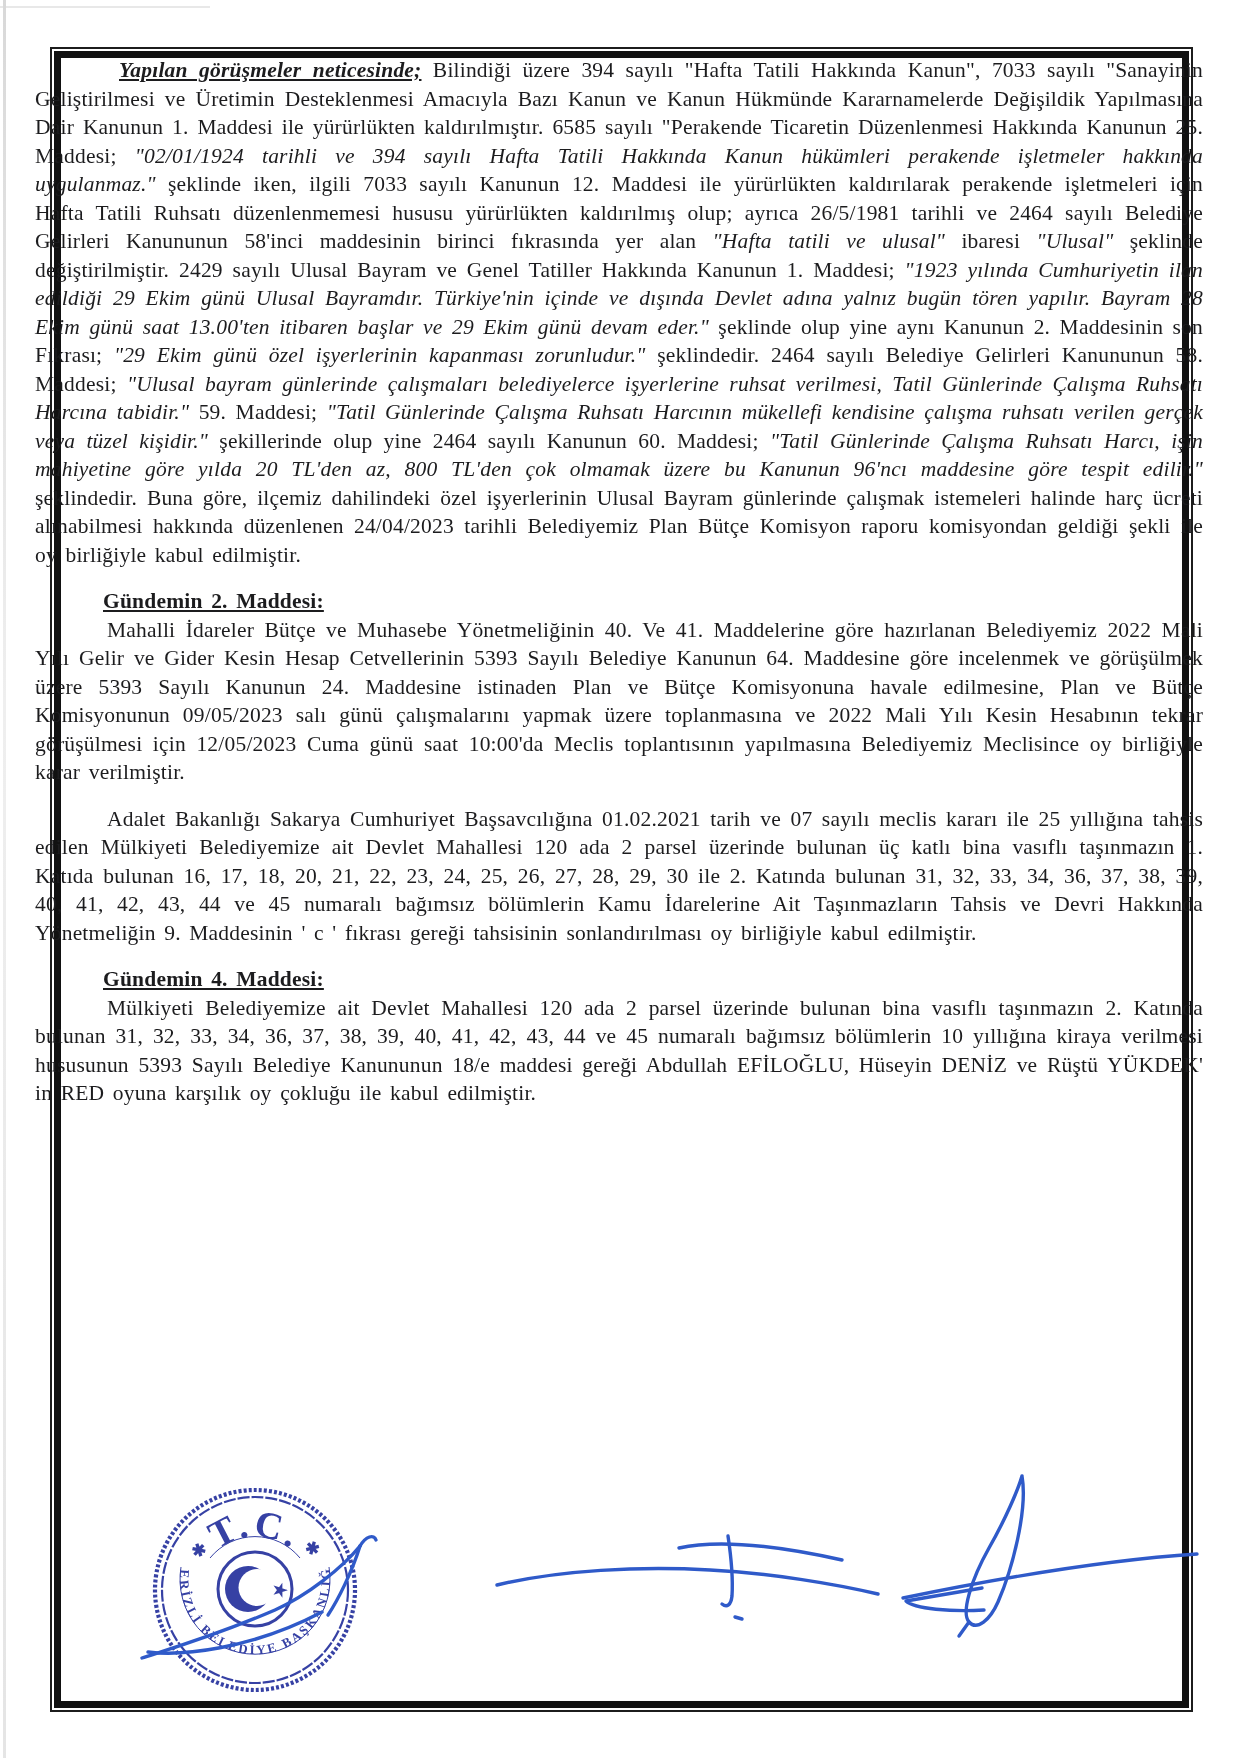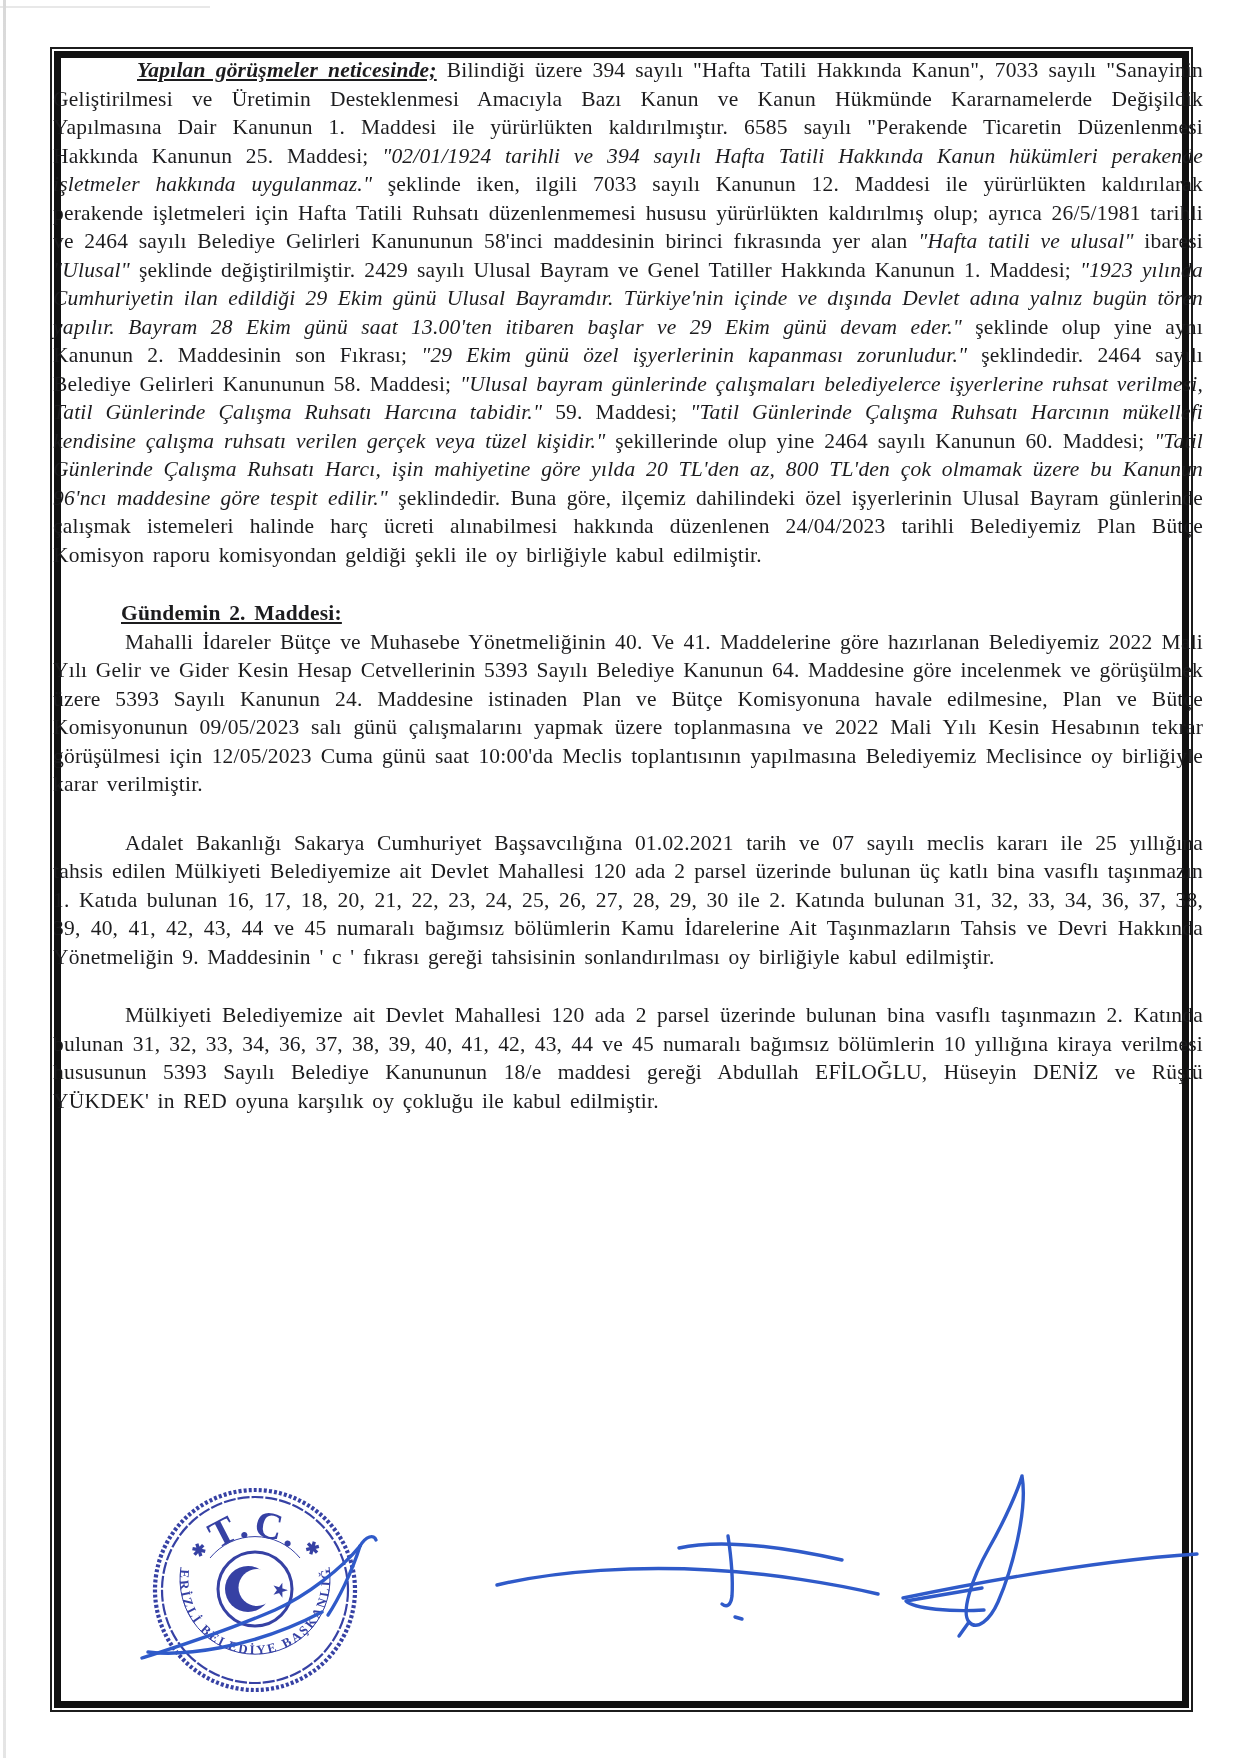--- a/index.html
+++ b/index.html
@@ -18,27 +18,27 @@
     position:absolute;left:50px;top:47px;width:1143px;height:1665px;
     border:2px solid #1c1c1c;box-sizing:border-box;padding:2px;
   }
   .frame-inner{
     width:100%;height:100%;box-sizing:border-box;
     border:7px solid #111111;
   }
 
   .doc-body{
     position:absolute;left:0;top:0;width:100%;box-sizing:border-box;
-    padding:56px 36px 0 53px;
+    padding:56px 36px 0 35px;
     color:#1c1c1e;
     font-size:21.5px;line-height:28.5px;
     word-spacing:3px;letter-spacing:0.2px;
   }
   .doc-section{margin:0;}
-  .doc-section + .doc-section{margin-top:30px;}
+  .doc-section + .doc-section{margin-top:18px;}
   .sec-heading{
     font-size:21.5px;line-height:28.5px;margin:0 0 0 68px;
     font-weight:bold;text-decoration:underline;
   }
   .sec-body{
     margin:0;text-align:justify;text-indent:72px;
   }
   .sec-body.lead-indent{text-indent:84px;}
   .seg-normal{}
   .seg-italic{font-style:italic;}
@@ -66,20 +66,21 @@
   <section class="doc-section">
     <h3 class="sec-heading">Gündemin 2. Maddesi:</h3>
     <p class="sec-body"><span class="seg-normal">Mahalli İdareler Bütçe ve Muhasebe Yönetmeliğinin 40. Ve 41. Maddelerine göre hazırlanan Belediyemiz 2022 Mali Yılı Gelir ve Gider Kesin Hesap Cetvellerinin 5393 Sayılı Belediye Kanunun 64. Maddesine göre incelenmek ve görüşülmek üzere 5393 Sayılı Kanunun 24. Maddesine istinaden Plan ve Bütçe Komisyonuna havale edilmesine, Plan ve Bütçe Komisyonunun 09/05/2023 salı günü çalışmalarını yapmak üzere toplanmasına ve 2022 Mali Yılı Kesin Hesabının tekrar görüşülmesi için 12/05/2023 Cuma günü saat 10:00'da Meclis toplantısının yapılmasına Belediyemiz Meclisince oy birliğiyle karar verilmiştir.</span></p>
   </section>
 
   <section class="doc-section">
     <p class="sec-body"><span class="seg-normal">Adalet Bakanlığı Sakarya Cumhuriyet Başsavcılığına 01.02.2021 tarih ve 07 sayılı meclis kararı ile 25 yıllığına tahsis edilen Mülkiyeti Belediyemize ait Devlet Mahallesi 120 ada 2 parsel üzerinde bulunan üç katlı bina vasıflı taşınmazın 1. Katıda bulunan 16, 17, 18, 20, 21, 22, 23, 24, 25, 26, 27, 28, 29, 30 ile 2. Katında bulunan 31, 32, 33, 34, 36, 37, 38, 39, 40, 41, 42, 43, 44 ve 45 numaralı bağımsız bölümlerin Kamu İdarelerine Ait Taşınmazların Tahsis ve Devri Hakkında Yönetmeliğin 9. Maddesinin ' c ' fıkrası gereği tahsisinin sonlandırılması oy birliğiyle kabul edilmiştir.</span></p>
   </section>
 
   <section class="doc-section">
+    <h3 class="sec-heading">Gündemin 4. Maddesi:</h3>
     <p class="sec-body"><span class="seg-normal">Mülkiyeti Belediyemize ait Devlet Mahallesi 120 ada 2 parsel üzerinde bulunan bina vasıflı taşınmazın 2. Katında bulunan 31, 32, 33, 34, 36, 37, 38, 39, 40, 41, 42, 43, 44 ve 45 numaralı bağımsız bölümlerin 10 yıllığına kiraya verilmesi hususunun 5393 Sayılı Belediye Kanununun 18/e maddesi gereği Abdullah EFİLOĞLU, Hüseyin DENİZ ve Rüştü YÜKDEK' in RED oyuna karşılık oy çokluğu ile kabul edilmiştir.</span></p>
   </section>
 </div>
 
 <svg class="sig-overlay" viewBox="0 0 1140 252">
 
   <g stroke="#27339e" fill="none" opacity="0.93">
     <circle cx="195" cy="130" r="100" stroke-width="4.2" stroke-dasharray="3 2.1"></circle>
     <circle cx="195" cy="130" r="93" stroke-width="2.2" stroke-dasharray="12 2"></circle>
 

